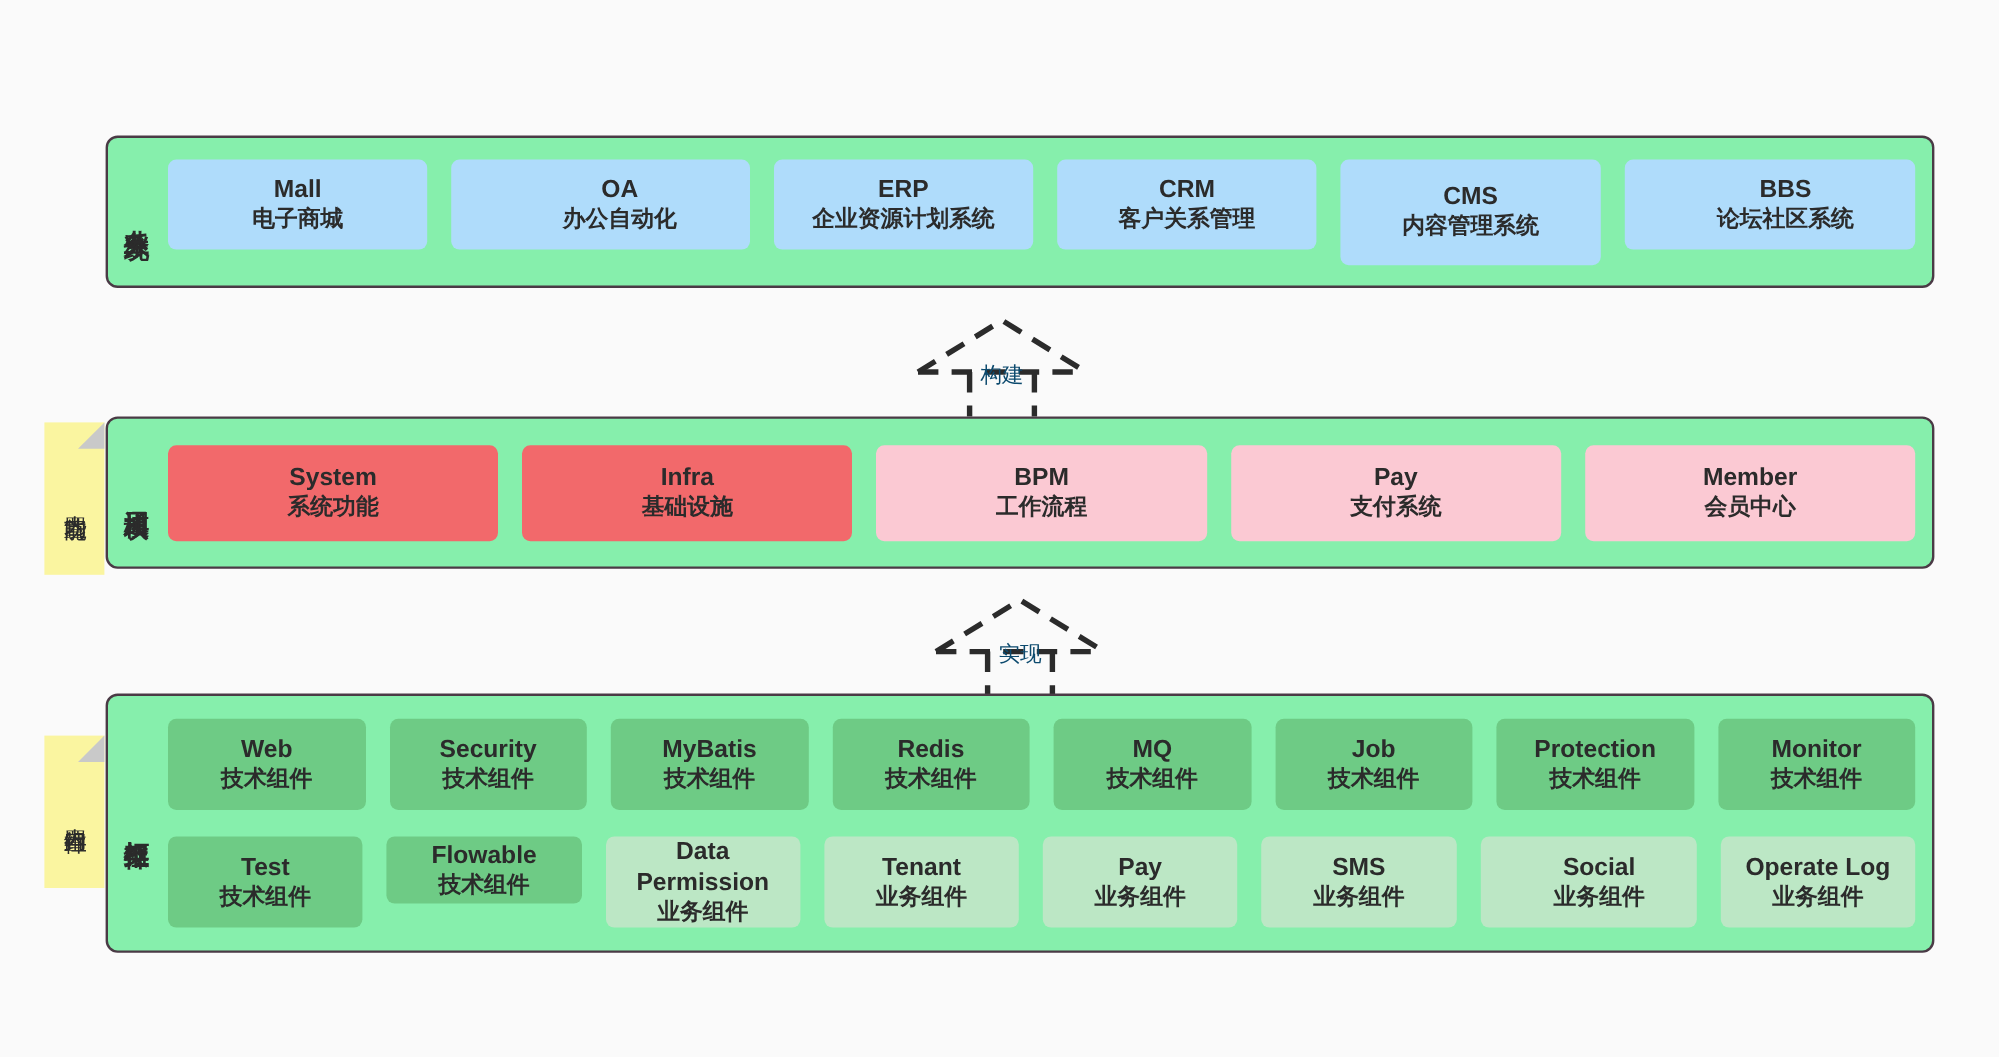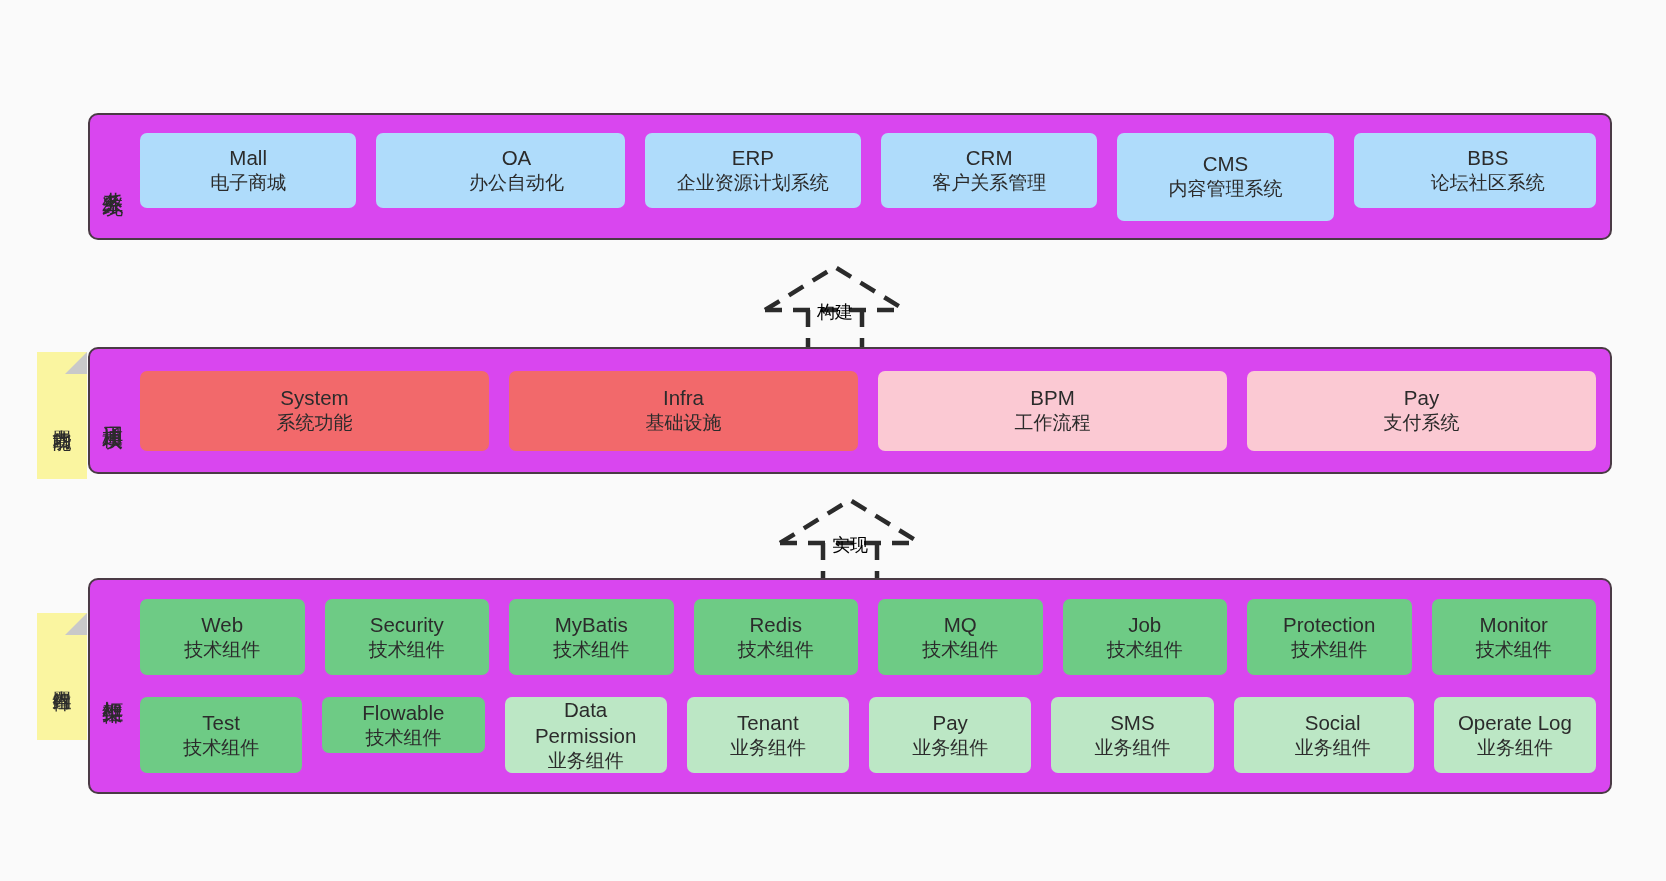--- a/index.html
+++ b/index.html
@@ -11,25 +11,26 @@
   #canvas {
     position: relative;
     width: 1666px; height: 881px;
     background: #FAFAFA;
     overflow: hidden;
   }
 
   
   .layer {
     position: absolute;
-    background: #d946ef;
+    background: #86efac;
     border: 2px solid #4A3A45;
     border-radius: 10px;
     display: flex;
     align-items: stretch;
+    font-weight: bold;
   }
   .layer-title {
     flex: 0 0 auto;
     width: 46px;
     display: flex;
     align-items: center;
     justify-content: center;
     font-size: 21px;
     color: #2B2B2B;
     letter-spacing: 1px;
@@ -97,21 +98,21 @@
   }
 
   
   .conn { position: absolute; }
   .conn svg { display: block; overflow: visible; }
   .conn .conn-label {
     position: absolute;
     left: 50%;
     transform: translateX(-50%);
     font-size: 18px;
-    color: #000000;
+    color: #0c4a6e;
     background: transparent;
     white-space: nowrap;
   }
 </style>
 </head>
 <body>
 
 <div id="canvas">
 
   <div class="layer" id="layer-business-systems" style="left:88px; top:113px; width:1524px; height:127px;">
@@ -174,20 +175,24 @@
           <span class="en">Infra</span>
           <span class="cn">基础设施</span>
         </div>
         <div class="card c-pink" style="height:80px;">
           <span class="en">BPM</span>
           <span class="cn">工作流程</span>
         </div>
         <div class="card c-pink" style="height:80px;">
           <span class="en">Pay</span>
           <span class="cn">支付系统</span>
+        </div>
+        <div class="card c-pink" style="height:80px;">
+          <span class="en">Member</span>
+          <span class="cn">会员中心</span>
         </div>
       </div>
     </div>
   </div>
 
   <div class="conn" id="conn-implement" style="left:775px; top:495px; width:150px; height:85px;">
     <svg width="150" height="85" viewBox="0 0 150 85" aria-hidden="true">
       <path d="M 5 48 L 75 5 L 145 48" fill="none" stroke="#2B2B2B" stroke-width="4.5" stroke-dasharray="17,11" stroke-linecap="butt"></path>
       <path d="M 5 48 L 145 48" fill="none" stroke="#2B2B2B" stroke-width="4.5" stroke-dasharray="17,11" stroke-linecap="butt"></path>
       <path d="M 48 48 L 48 85" fill="none" stroke="#2B2B2B" stroke-width="4.5" stroke-dasharray="17,11"></path>

